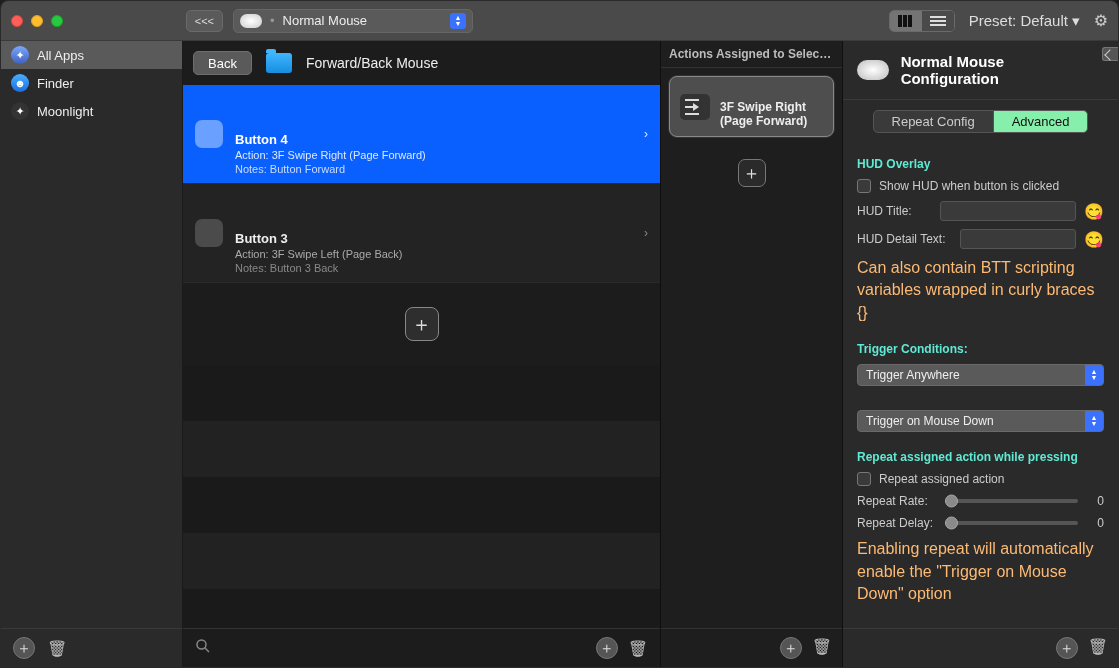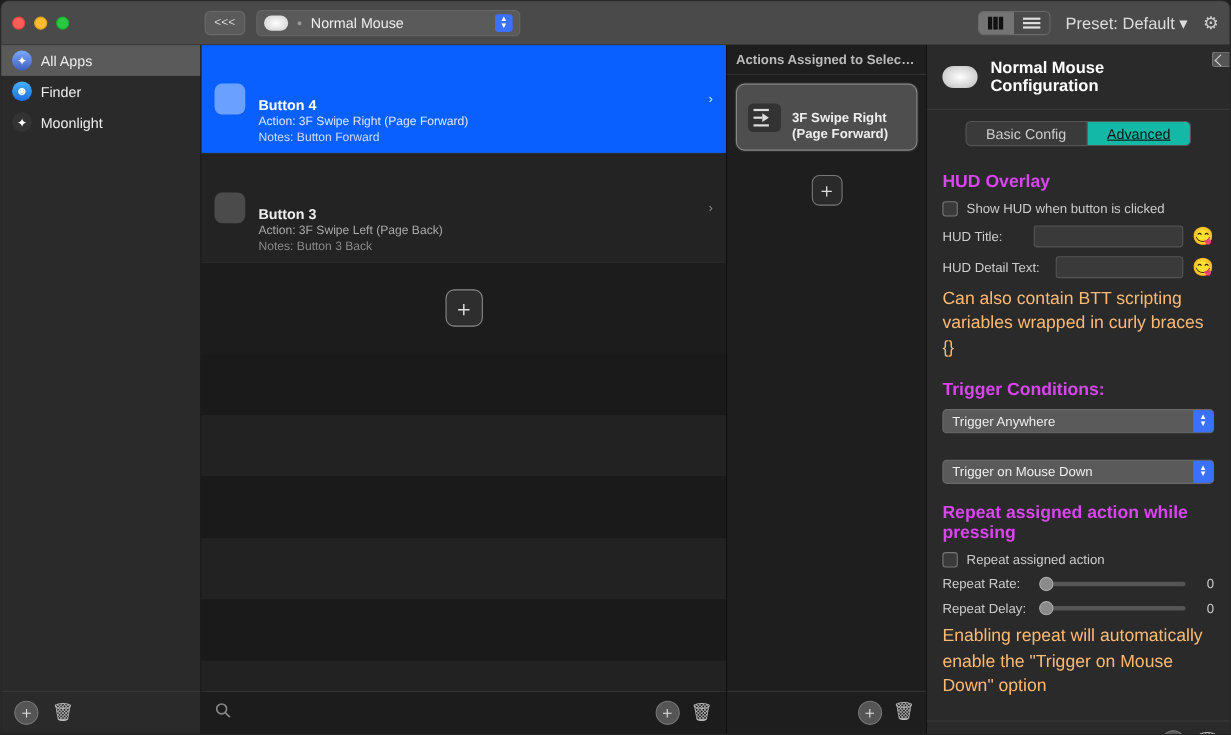--- a/index.html
+++ b/index.html
@@ -269,24 +269,24 @@
   }
   .seg-tabs .tab{
     padding:3px 18px;
     background:#3a3a3a;
     color:#ccc;
     font-size:13px;
     border:1px solid #555;
   }
   .seg-tabs .tab:first-child{ border-radius:5px 0 0 5px;}
   .seg-tabs .tab:last-child{ border-radius:0 5px 5px 0; border-left:none;}
-  .seg-tabs .tab.active{ background:#14b8a6; color:#111;text-decoration:underline; }
+  .seg-tabs .tab.active{ background:#86efac; color:#111; }
 
   .insp-body{ padding:4px 14px 20px; display:flex; flex-direction:column; gap:8px; font-size:12px; color:#ccc;}
-  .section-head{ color:#d946ef; font-weight:700; font-size:16px; margin-top:10px;}
+  .section-head{ color:#5eead4; font-weight:700; font-size:12px; margin-top:10px;}
   .row{ display:flex; align-items:center; gap:8px;}
   .checkbox{
     width:14px;height:14px;border:1px solid #777;border-radius:3px;background:#3a3a3a;
   }
   .field{
     flex:1; height:20px; background:#3a3a3a; border:1px solid #555; border-radius:3px;
   }
   .emoji{ font-size:16px; }
   .hint{ color:#fdba74; font-size:16px; line-height:1.4;}
 
@@ -396,20 +396,25 @@
         <span>Moonlight</span>
       </div>
 
       <div class="sb-bottom">
         <div class="round-btn">＋</div>
         <div class="trash">🗑</div>
       </div>
     </div>
 
     <div class="center">
+      <div class="center-header">
+        <div class="back-btn">Back</div>
+        <div class="folder-icon"></div>
+        <div class="center-title">Forward/Back Mouse</div>
+      </div>
 
       <div class="trigger-list">
         <div class="trigger-row selected">
           <div class="trigger-swatch"></div>
           <div class="trigger-texts">
             <div class="trigger-title">Button 4</div>
             <div class="trigger-sub">Action: 3F Swipe Right (Page Forward)</div>
             <div class="trigger-note">Notes: Button Forward</div>
           </div>
           <div class="chev-right">›</div>
@@ -472,21 +477,21 @@
 
     <div class="inspector">
       <div class="corner-tab"></div>
 
       <div class="insp-header">
         <div class="mouse-big"></div>
         <div class="insp-title">Normal Mouse Configuration</div>
       </div>
 
       <div class="seg-tabs">
-        <div class="tab">Basic Config</div>
+        <div class="tab">Repeat Config</div>
         <div class="tab active">Advanced</div>
       </div>
 
       <div class="insp-body">
 
         <div class="section-head">HUD Overlay</div>
         <div class="row">
           <div class="checkbox"></div>
           <span>Show HUD when button is clicked</span>
         </div>

